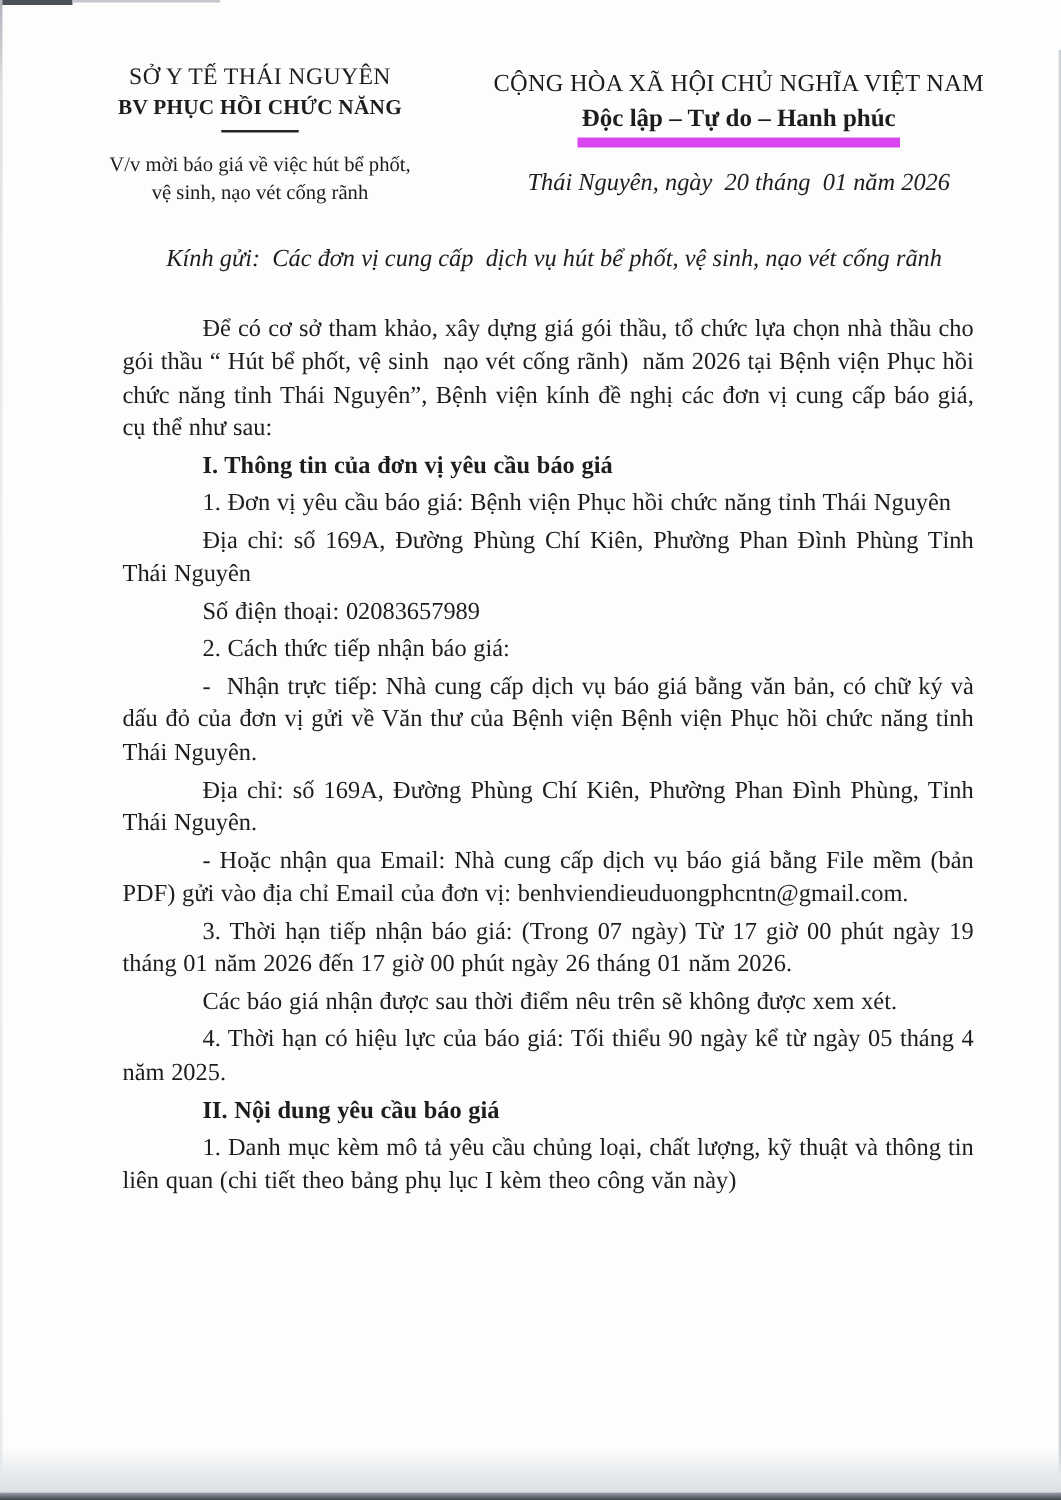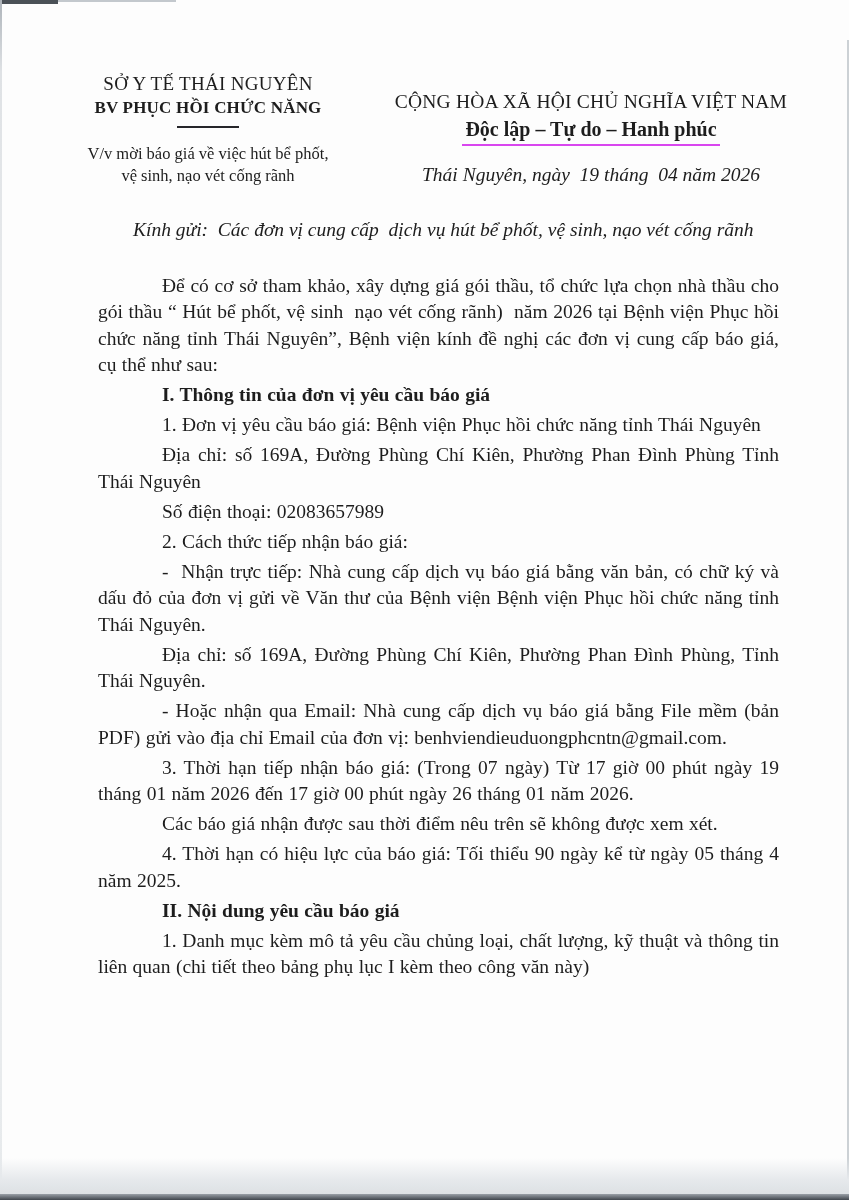--- a/index.html
+++ b/index.html
@@ -6,31 +6,31 @@
   .page{
     position:relative;
     width:849px;height:1200px;
     margin:0 auto;
     background:#fdfdfd;
     overflow:hidden;
     font-family:"Liberation Serif","DejaVu Serif",serif;
     color:#1d1d1d;
   }
   
-  .header{display:flex;align-items:flex-end;padding-top:72px;}
+  .header{display:flex;align-items:center;padding-top:50px;}
   .header-left{width:280px;margin-left:68px;text-align:center;}
   .org-parent{font-size:19px;line-height:23px;letter-spacing:.3px;}
   .org-name{font-size:17px;line-height:25px;font-weight:bold;letter-spacing:.2px;font-family:Liberation Serif, serif;}
   .org-underline{width:62px;border-top:2px solid #26262a;margin:6px auto 15px;}
   .doc-number{font-size:21px;line-height:25px;margin-bottom:6px;white-space:pre-wrap;}
   .doc-subject{font-size:16.5px;line-height:22px;padding:0 12px;}
   .header-right{width:470px;margin-left:8px;text-align:center;}
   .national-title{font-size:19.5px;line-height:24px;font-weight:normal;letter-spacing:.2px;}
   .motto{display:inline-block;font-size:20px;line-height:24px;font-weight:bold;
-         border-bottom:2px solid #d946ef;padding:1px 3px 3px;margin-top:2px;}
+         border-bottom:8px solid #d946ef;padding:1px 3px 3px;margin-top:2px;}
   .date-line{font-size:19.5px;line-height:24px;font-style:italic;margin-top:17px;white-space:pre-wrap;}
   
   .content{margin:30px 70px 0 98px;width:681px;font-size:19.5px;line-height:26.5px;}
   .salutation{text-indent:35px;margin:0 0 29px;white-space:pre-wrap;font-style:italic;}
   p.para{margin:0 0 3.5px;text-align:justify;text-indent:64px;white-space:pre-wrap;
          word-spacing:.5px;}
   p.para.heading{font-weight:bold;text-align:left;}
   
   .edge-left{position:absolute;left:0;top:0;bottom:0;width:2px;
              background:linear-gradient(to bottom,#aeb4ba,#dfe2e5 6%,#edeff1 40%,#e7eaec);}
@@ -55,21 +55,21 @@
   <div class="header">
     <div class="header-left">
       <div class="org-parent">SỞ Y TẾ THÁI NGUYÊN</div>
       <div class="org-name">BV PHỤC HỒI CHỨC NĂNG</div>
       <div class="org-underline"></div>
       <div class="doc-subject">V/v mời báo giá về việc hút bể phốt, vệ sinh, nạo vét cống rãnh</div>
     </div>
     <div class="header-right">
       <div class="national-title">CỘNG HÒA XÃ HỘI CHỦ NGHĨA VIỆT NAM</div>
       <div><span class="motto">Độc lập – Tự do – Hanh phúc</span></div>
-      <div class="date-line">Thái Nguyên, ngày  19 tháng  04 năm 2026</div>
+      <div class="date-line">Thái Nguyên, ngày  20 tháng  01 năm 2026</div>
     </div>
   </div>
 
   <div class="content">
     <div class="salutation">Kính gửi:  Các đơn vị cung cấp  dịch vụ hút bể phốt, vệ sinh, nạo vét cống rãnh</div>
     <div id="body-paragraphs">
         <p class="para body">Để có cơ sở tham khảo, xây dựng giá gói thầu, tổ chức lựa chọn nhà thầu cho gói thầu “ Hút bể phốt, vệ sinh  nạo vét cống rãnh)  năm 2026 tại Bệnh viện Phục hồi chức năng tỉnh Thái Nguyên”, Bệnh viện kính đề nghị các đơn vị cung cấp báo giá, cụ thể như sau:</p>
         <p class="para heading">I. Thông tin của đơn vị yêu cầu báo giá</p>
         <p class="para body">1. Đơn vị yêu cầu báo giá: Bệnh viện Phục hồi chức năng tỉnh Thái Nguyên</p>
         <p class="para body">Địa chỉ: số 169A, Đường Phùng Chí Kiên, Phường Phan Đình Phùng Tỉnh Thái Nguyên</p>

